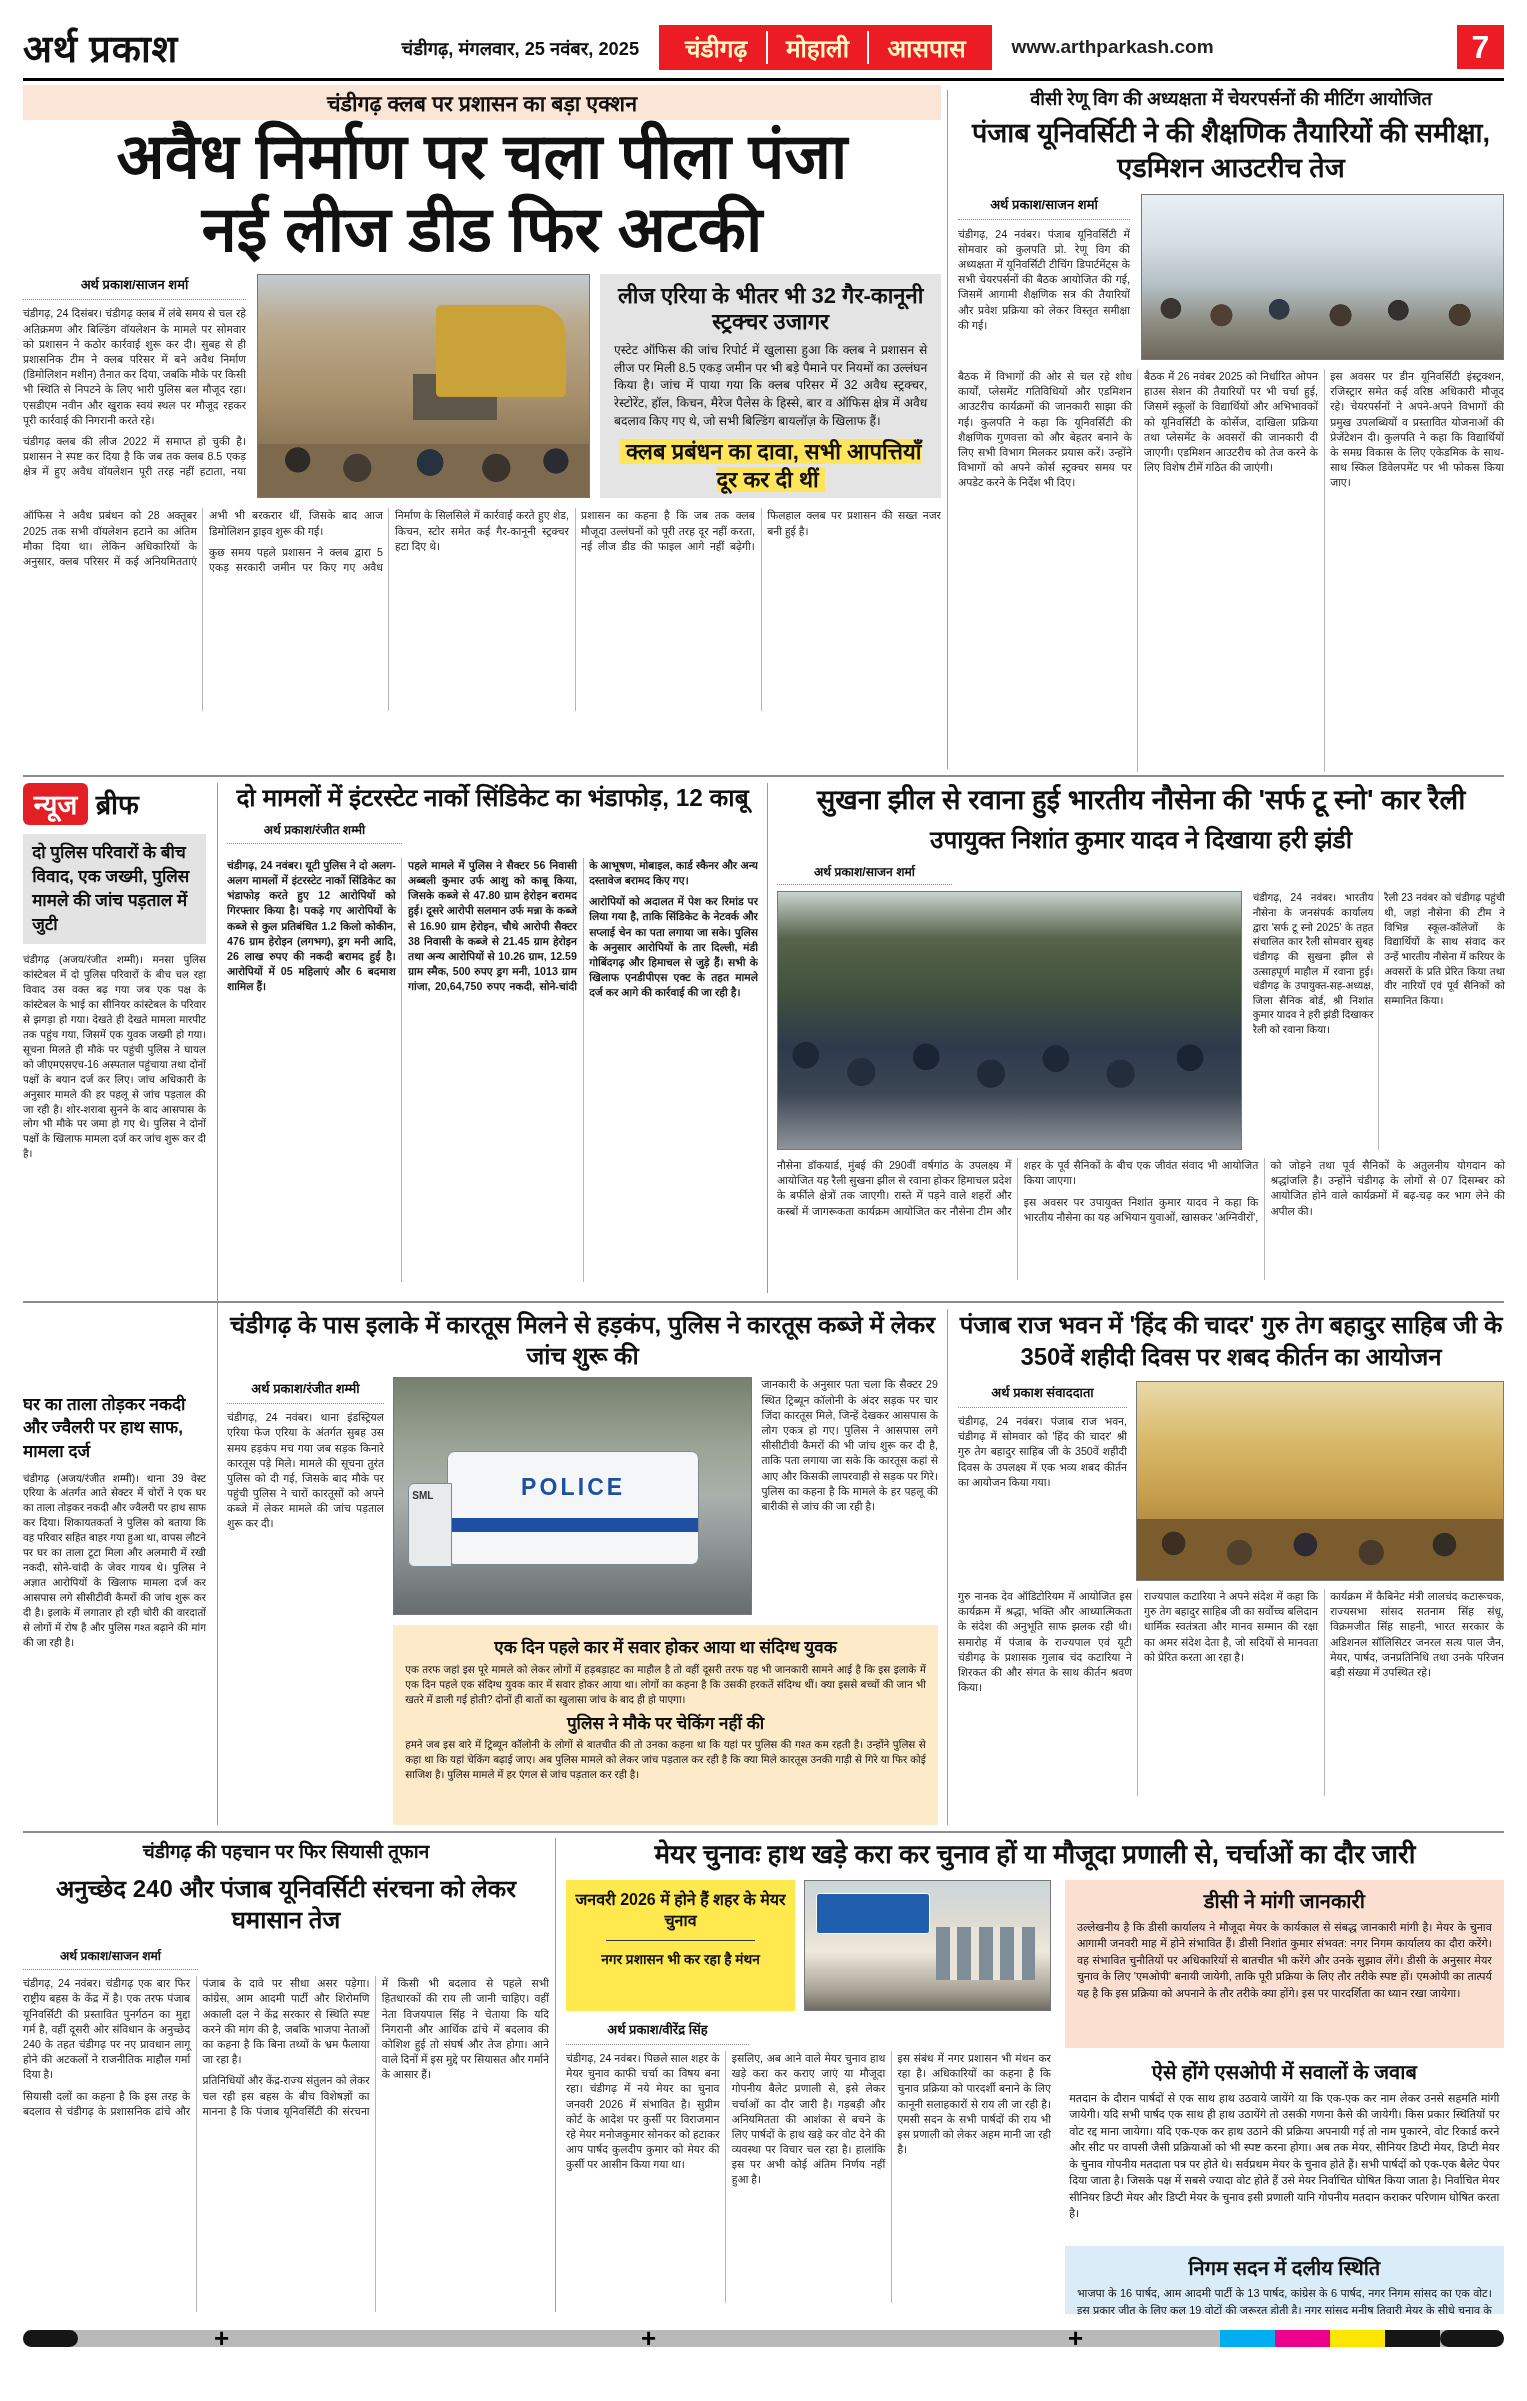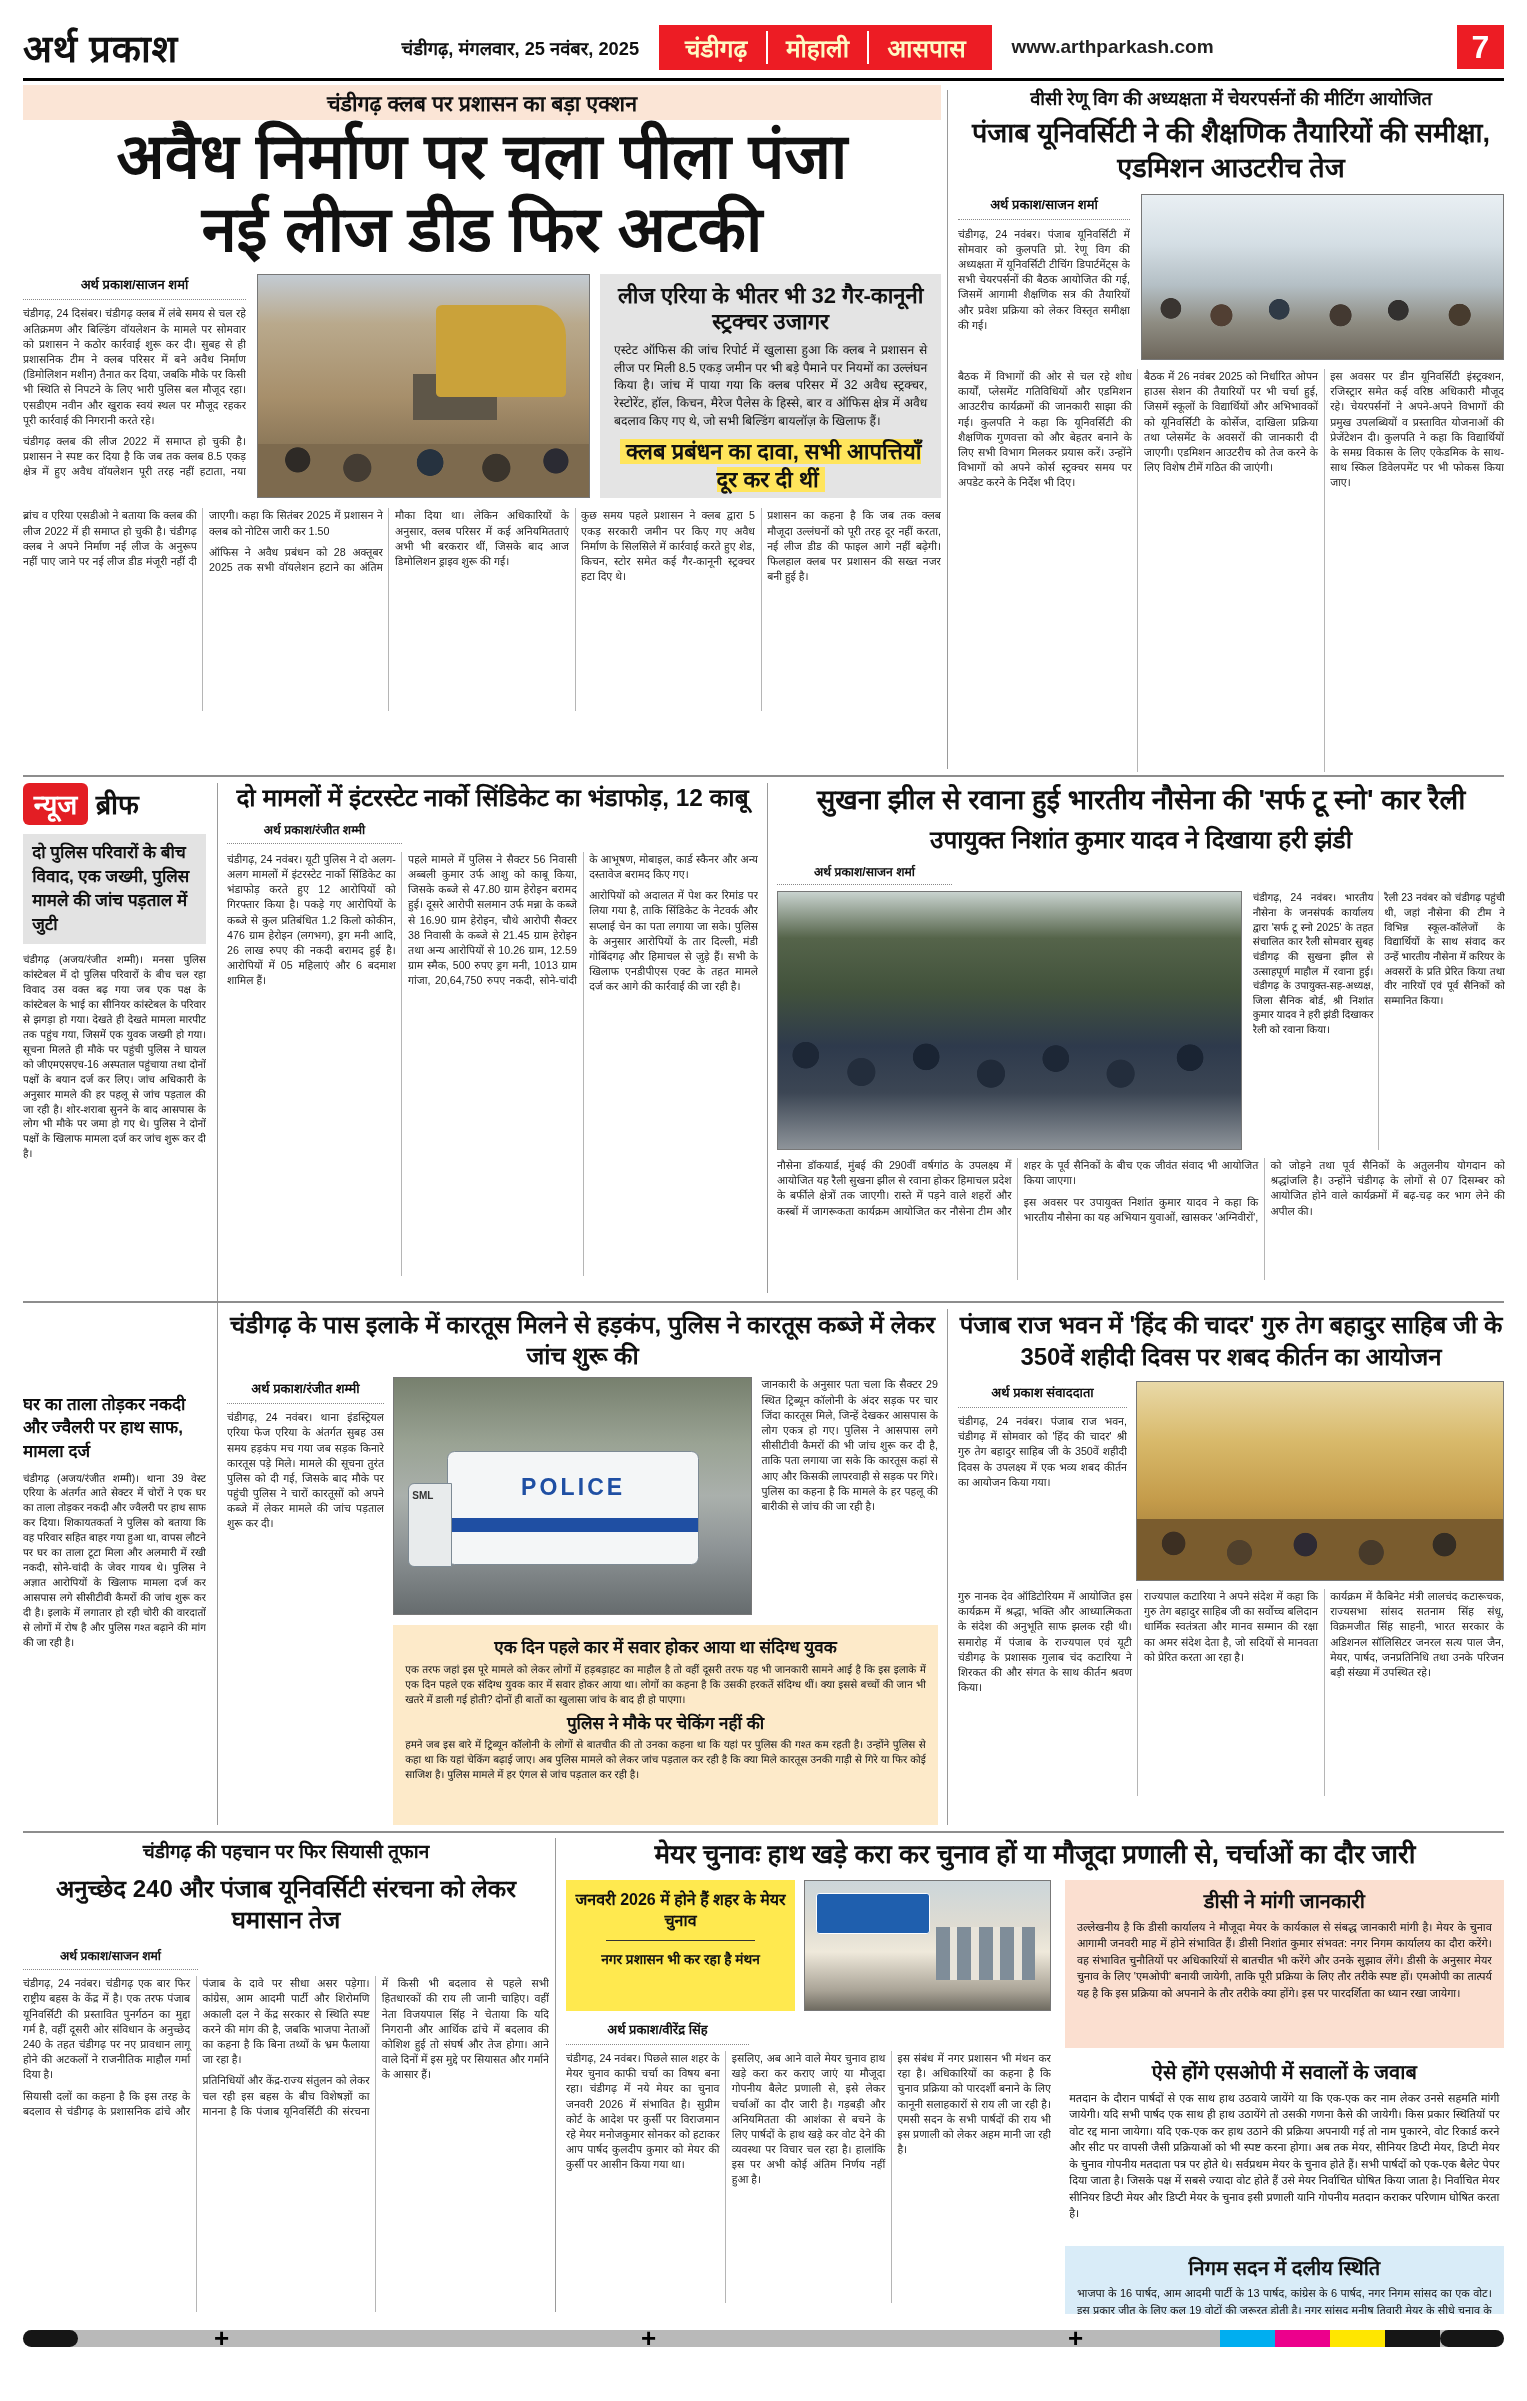--- a/index.html
+++ b/index.html
@@ -79,21 +79,21 @@
   .brief-box { background:#e3e3e3; padding:7.6px 9.2px; font-size:17px; font-weight:800; line-height:1.4; margin-bottom:9.2px; }
   .brief-h2 { font-size:17px; font-weight:800; line-height:1.4; margin:12.2px 0 7.6px; }
   .brief-body { font-size:10.3px; line-height:1.45; text-align:justify; }
 
   #vdiv-mid1 { left:217px; top:783px; height:1042px; }
 
   
   #narco { position:absolute; left:227px; top:783px; width:531px; height:510px; overflow:hidden; }
   .narco-h { font-size:24.4px; font-weight:800; text-align:center; line-height:1.25; }
   .byline-sm { width:175px; font-weight:700; font-size:12.2px; text-align:center; padding:3.1px 0 4.6px; border-bottom:1.5px dotted #888; margin:4.6px 0 6.1px; }
-  .narco-cols { margin-top:8px; height:424px; column-count:3; }
+  .narco-cols { margin-top:14px; height:424px; column-count:3;font-weight:bold; }
 
   #vdiv-mid2 { left:767px; top:783px; height:510px; }
 
   
   #navy { position:absolute; left:777px; top:783px; width:728px; height:510px; overflow:hidden; }
   .navy-h { font-size:27.5px; font-weight:800; text-align:center; line-height:1.2; }
   .navy-sub { font-size:24.4px; font-weight:800; text-align:center; margin:6.1px 0 3.1px; }
   .navy-row { display:flex; gap:10.7px; height:259px; margin-top:3.1px; }
   #photo-navy { width:465px; height:259px;
     background:linear-gradient(180deg,#c9d3cf 0%,#55644a 18%,#42523c 38%,#2e3a4c 60%,#3c4654 78%,#8e949a 100%); }
@@ -220,21 +220,20 @@
         <div class="demo-crowd"></div>
       </div>
       <div class="greybox">
         <div class="gb-h">लीज एरिया के भीतर भी 32 गैर-कानूनी स्ट्रक्चर उजागर</div>
         <div class="gb-p">एस्टेट ऑफिस की जांच रिपोर्ट में खुलासा हुआ कि क्लब ने प्रशासन से लीज पर मिली 8.5 एकड़ जमीन पर भी बड़े पैमाने पर नियमों का उल्लंघन किया है। जांच में पाया गया कि क्लब परिसर में 32 अवैध स्ट्रक्चर, रेस्टोरेंट, हॉल, किचन, मैरेज पैलेस के हिस्से, बार व ऑफिस क्षेत्र में अवैध बदलाव किए गए थे, जो सभी बिल्डिंग बायलॉज़ के खिलाफ हैं।</div>
         <div class="gb-hl"><span>क्लब प्रबंधन का दावा, सभी आपत्तियाँ दूर कर दी थीं</span></div>
 
       </div>
     </div>
     <div class="club-cols cols">
-      <p>ब्रांच व एरिया एसडीओ ने बताया कि क्लब की लीज 2022 में ही समाप्त हो चुकी है। चंडीगढ़ क्लब ने अपने निर्माण नई लीज के अनुरूप नहीं पाए जाने पर नई लीज डीड मंजूरी नहीं दी जाएगी। कहा कि सितंबर 2025 में प्रशासन ने क्लब को नोटिस जारी कर 1.50</p>
       <p>ऑफिस ने अवैध प्रबंधन को 28 अक्तूबर 2025 तक सभी वॉयलेशन हटाने का अंतिम मौका दिया था। लेकिन अधिकारियों के अनुसार, क्लब परिसर में कई अनियमितताएं अभी भी बरकरार थीं, जिसके बाद आज डिमोलिशन ड्राइव शुरू की गई।</p>
       <p>कुछ समय पहले प्रशासन ने क्लब द्वारा 5 एकड़ सरकारी जमीन पर किए गए अवैध निर्माण के सिलसिले में कार्रवाई करते हुए शेड, किचन, स्टोर समेत कई गैर-कानूनी स्ट्रक्चर हटा दिए थे।</p>
       <p>प्रशासन का कहना है कि जब तक क्लब मौजूदा उल्लंघनों को पूरी तरह दूर नहीं करता, नई लीज डीड की फाइल आगे नहीं बढ़ेगी। फिलहाल क्लब पर प्रशासन की सख्त नजर बनी हुई है।</p>
     </div>
   </section>
 
   <div class="vdiv" id="vdiv-top"></div>
 
   <section id="pu">
     <div class="pu-kicker">वीसी रेणू विग की अध्यक्षता में चेयरपर्सनों की मीटिंग आयोजित</div>

